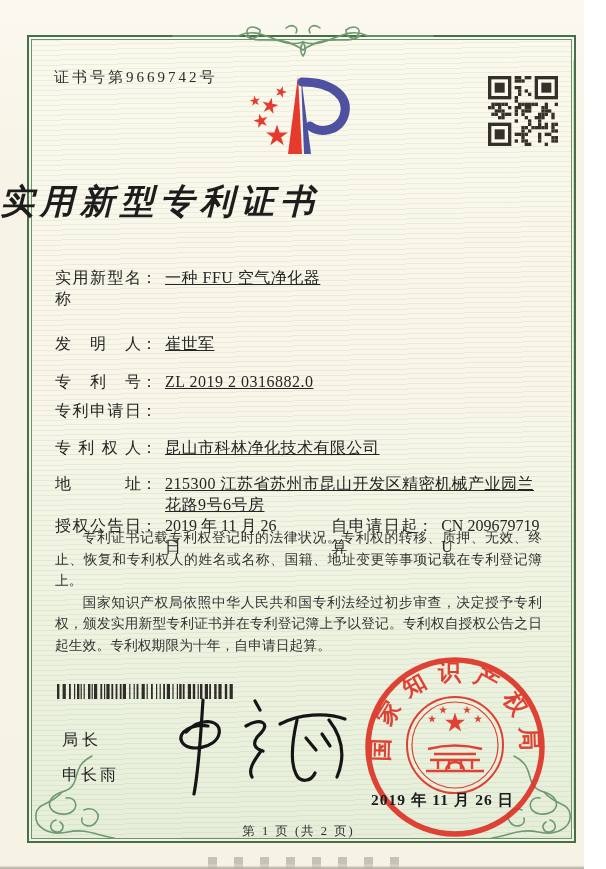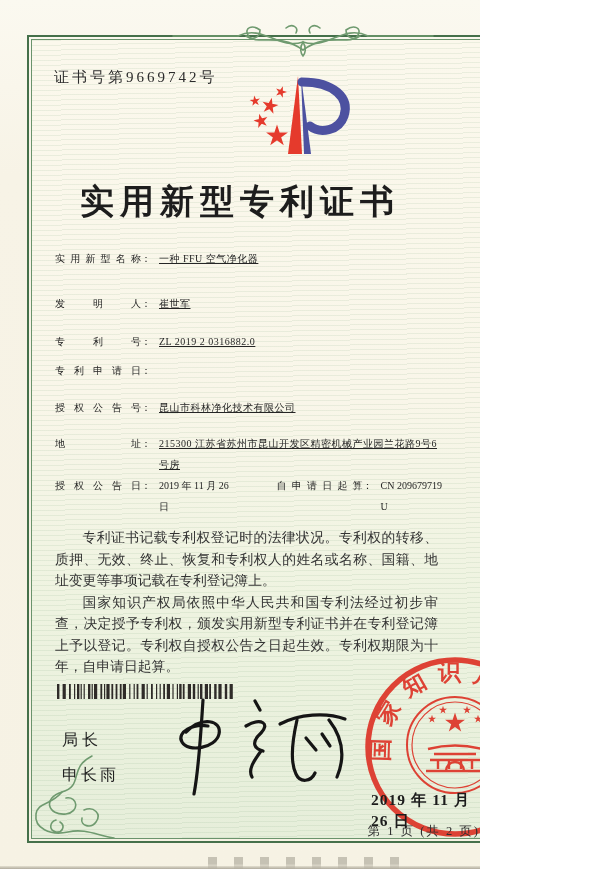--- a/index.html
+++ b/index.html
@@ -1,41 +1,41 @@
 <!DOCTYPE html>
 <html><head>
 <meta charset="utf-8">
 <style>
   html,body{margin:0;padding:0;}
   body{font-family:"Liberation Serif","DejaVu Serif",serif;}
-  .page{position:relative;width:480px;height:869px;overflow:hidden;
+  .page{position:relative;width:584px;height:869px;overflow:hidden;
         background:linear-gradient(180deg,#fbf9f0 0%,#f7f3e6 20%,#f6f2e4 100%);}
   .page::after{content:"";position:absolute;left:0;right:0;bottom:0;height:3px;
         background:linear-gradient(180deg,rgba(120,115,95,.15),rgba(90,85,70,.45));}
   .edge-line{position:absolute;top:60px;bottom:40px;right:9px;width:2px;background:#c9cdb6;opacity:.8;}
 
   
   .frame{position:absolute;left:27px;top:35px;width:549px;height:808px;
          border:2.5px solid #45704a;box-sizing:border-box;}
   .frame-inner{position:absolute;inset:2px;border:1px solid #6a936c;
          background:
            repeating-linear-gradient(179deg, rgba(120,165,122,.13) 0 1px, rgba(0,0,0,0) 1px 5px),
            linear-gradient(180deg,#fbf8ec 0%,#f9f6e9 45%,#eef3e0 72%,#e6eeda 100%);}
 
   .orn{position:absolute;pointer-events:none;}
   .orn path{fill:none;stroke:#6f9a6f;stroke-width:1.6;stroke-linecap:round;}
 
   .cert-no{position:absolute;left:54px;top:68px;font-size:15px;letter-spacing:3px;color:#2c2c2c;}
   .logo{position:absolute;left:236px;top:70px;}
   .qr{position:absolute;left:488px;top:76px;}
 
-  .title{position:absolute;left:0;right:0;top:179px;text-align:center;
-         font-size:34px;font-weight:bold;letter-spacing:6px;color:#1d1d1d;}
-
-  .fields{position:absolute;left:55px;top:248px;right:38px;font-size:10px;color:#252525;}
+  .title{position:absolute;left:0;right:0;top:179px;text-align:left;
+         font-size:34px;font-weight:bold;letter-spacing:6px;color:#1d1d1d;font-style:italic;}
+
+  .fields{position:absolute;left:55px;top:267px;right:38px;font-size:16px;color:#252525;}
   .frow{display:flex;line-height:21px;}
   .flabel{display:inline-block;width:86px;text-align:justify;text-align-last:justify;flex:none;}
   .fcolon{flex:none;margin-right:8px;}
   .fvalue{flex:1;letter-spacing:.5px;text-decoration:underline;}
   .mb1{margin-bottom:24px}.mb2{margin-bottom:17px}.mb3{margin-bottom:8px}
   .mb4{margin-bottom:16px}.mb5{margin-bottom:15px}.mb6{}
   .grant-pair2{margin-left:40px;display:flex;}
 
   .paras{position:absolute;left:55px;top:527px;right:42px;color:#333;}
   .paras p{margin:0;font-size:13.8px;line-height:21.5px;text-indent:2em;text-align:justify;}
@@ -43,21 +43,21 @@
   .barcode{position:absolute;left:57px;top:684px;}
   .director-title{position:absolute;left:62px;top:730px;font-size:16px;letter-spacing:4px;color:#222;}
   .director-name{position:absolute;left:62px;top:765px;font-size:16px;letter-spacing:3px;color:#222;font-family:Liberation Serif, serif;}
   .signature{position:absolute;left:158px;top:690px;}
   .signature path{fill:none;stroke:#151515;stroke-width:3.2px;stroke-linecap:round;stroke-linejoin:round;}
 
   .seal{position:absolute;left:362px;top:654px;opacity:.92;}
   .seal-date{position:absolute;left:371px;top:790px;font-size:15.5px;font-weight:600;
              letter-spacing:1px;color:#1c1c1c;z-index:5;}
 
-  .footer{position:absolute;left:0;right:0;top:823px;text-align:right;
+  .footer{position:absolute;left:0;right:0;top:823px;text-align:center;
           font-size:12.5px;letter-spacing:2px;color:#2e2e2e;padding-left:13px;}
 
   .peek{position:absolute;left:208px;top:857px;width:205px;height:12px;opacity:.45;
         background:repeating-linear-gradient(90deg,#8e8a7c 0 9px,transparent 9px 26px);
         -webkit-mask-image:linear-gradient(180deg,#000 55%,transparent 100%);
         mask-image:linear-gradient(180deg,#000 55%,transparent 100%);}
 </style>
 </head>
 <body>
 
@@ -240,21 +240,21 @@
     <div class="frow mb3">
       <span class="flabel">专利号</span>
         <span class="fcolon">：</span>
       <span class="fvalue">ZL 2019 2 0316882.0</span>
     </div>
     <div class="frow mb4">
       <span class="flabel">专利申请日</span>
         <span class="fcolon">：</span>
     </div>
     <div class="frow mb5">
-      <span class="flabel">授权公告号</span>
+      <span class="flabel">专利权人</span>
         <span class="fcolon">：</span>
       <span class="fvalue">昆山市科林净化技术有限公司</span>
     </div>
     <div class="frow mb6">
       <span class="flabel">地址</span>
         <span class="fcolon">：</span>
       <span class="fvalue">215300 江苏省苏州市昆山开发区精密机械产业园兰花路9号6号房</span>
     </div>
     <div class="frow">
       <span class="flabel">授权公告日</span>

